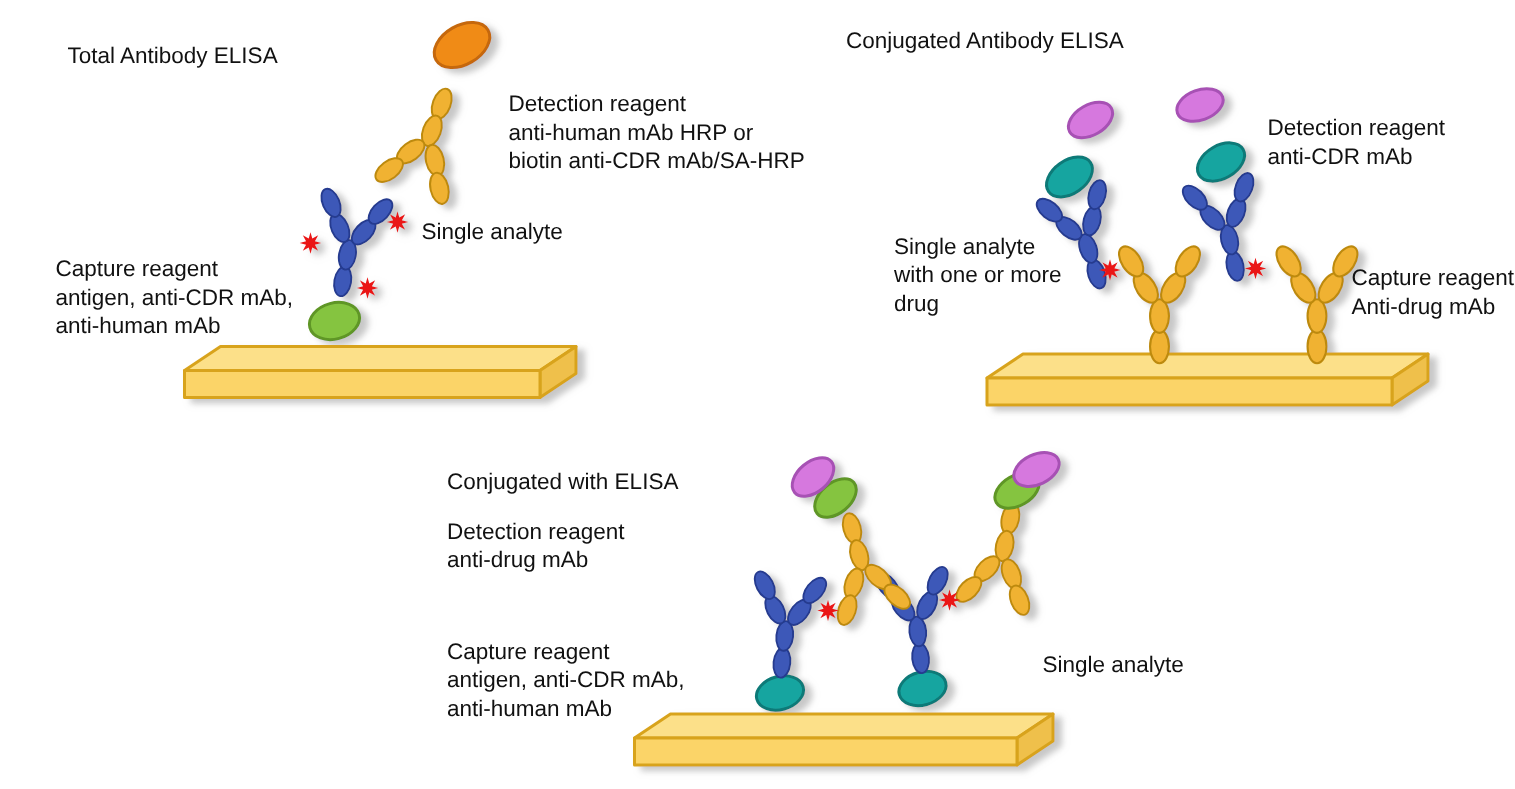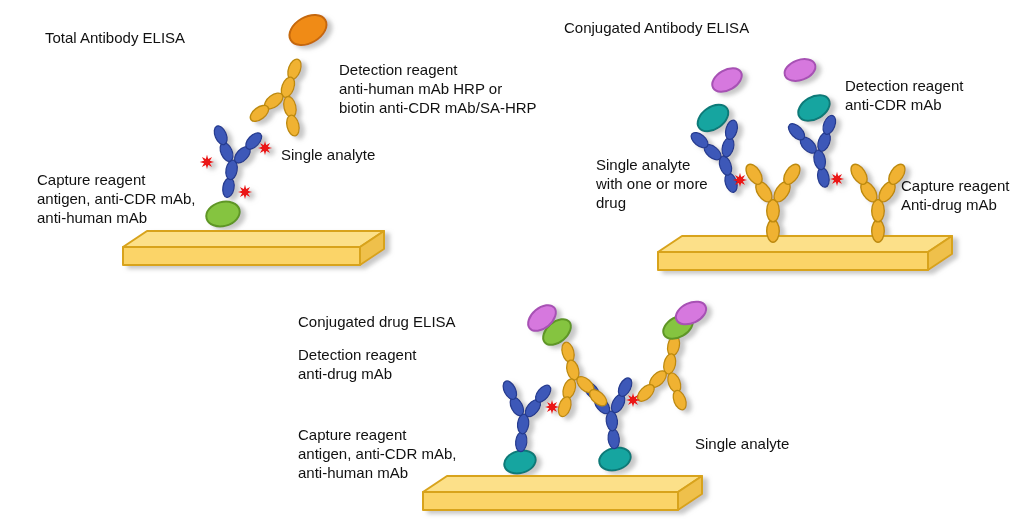--- a/index.html
+++ b/index.html
@@ -107,21 +107,21 @@
 
   <div class="lbl" style="left:541px;top:18px">Conjugated Antibody ELISA</div>
   <div class="lbl" style="left:822px;top:76px">Detection reagent
 anti-CDR mAb</div>
   <div class="lbl" style="left:573px;top:155px">Single analyte
 with one or more
 drug</div>
   <div class="lbl" style="left:878px;top:176px">Capture reagent
 Anti-drug mAb</div>
 
-  <div class="lbl" style="left:275px;top:312px">Conjugated drug ELISA</div>
+  <div class="lbl" style="left:275px;top:312px">Conjugated with ELISA</div>
   <div class="lbl" style="left:275px;top:345px">Detection reagent
 anti-drug mAb</div>
   <div class="lbl" style="left:275px;top:425px">Capture reagent
 antigen, anti-CDR mAb,
 anti-human mAb</div>
   <div class="lbl" style="left:672px;top:434px">Single analyte</div>
 
 </div>
 
 </body></html>

